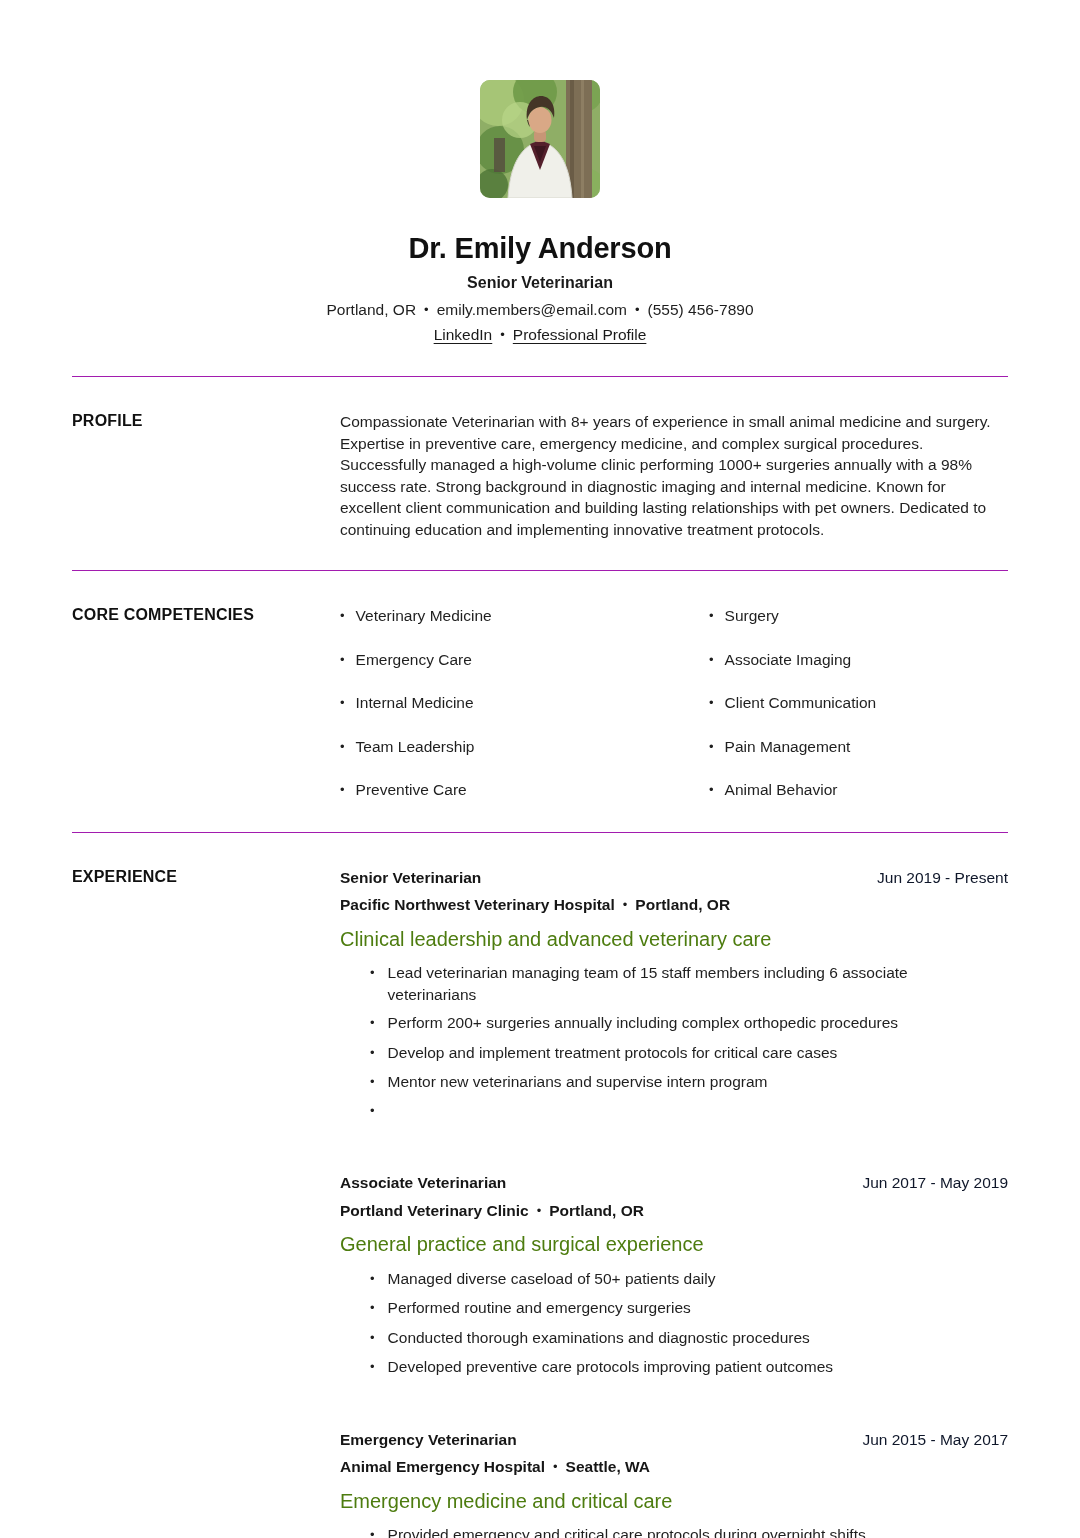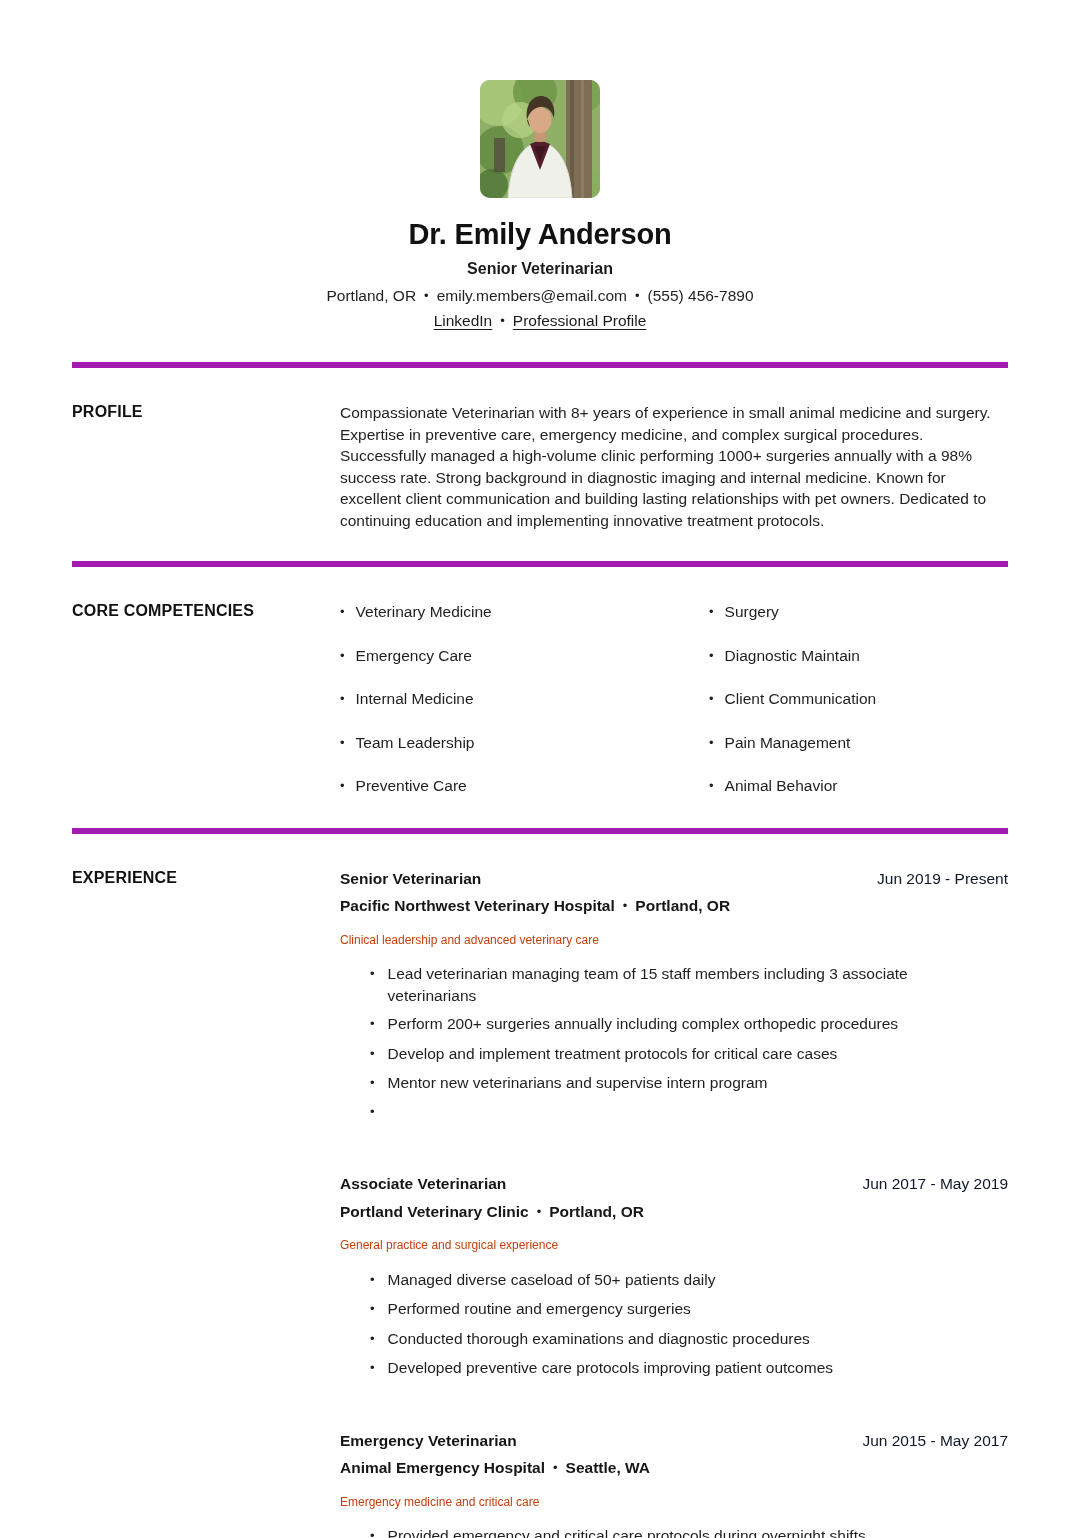--- a/index.html
+++ b/index.html
@@ -25,21 +25,21 @@
   .photo-wrap {
     width: 120px;
     height: 118px;
     margin: 0 auto;
     border-radius: 10px;
     overflow: hidden;
     display: block;
   }
   .photo-wrap svg { display: block; }
   .name {
-    margin-top: 20px;
+    margin-top: 34px;
     font-size: 29px;
     font-weight: 700;
     letter-spacing: -0.2px;
     color: #111111;
   }
   .job-title-top {
     margin-top: 9px;
     font-size: 16px;
     font-weight: 600;
     color: #1a1a1a;
@@ -64,21 +64,21 @@
     font-size: 13px;
     vertical-align: 1px;
     color: #1a1a1a;
   }
 
   
   .sections {
     margin: 0 72px;
   }
   .section {
-    border-top: 6px solid #a21caf;
+    border-top: 1px solid #a21caf;
     display: grid;
     grid-template-columns: 268px 1fr;
     padding: 34px 0 30px 0;
   }
   .section.header-spacer { margin-top: 32px; }
   .section-heading {
     font-size: 16px;
     font-weight: 700;
     letter-spacing: 0.2px;
     color: #111111;
@@ -134,22 +134,22 @@
   }
   .job-company-line {
     margin-top: 6px;
     font-size: 15.5px;
     font-weight: 600;
     color: #161616;
   }
   .job-company-line .sep { font-weight: 400; }
   .job-summary {
     margin-top: 13px;
-    font-size: 12px;
-    color: #c2410c;
+    font-size: 20px;
+    color: #4d7c0f;
   }
   .job-bullets {
     list-style: none;
     margin-top: 12px;
     margin-left: 30px;
     max-width: 600px;
   }
   .job-bullets li {
     display: flex;
     align-items: baseline;
@@ -238,21 +238,21 @@
                 <span>Preventive Care</span>
               </li>
           </ul>
           <ul class="comp-col">
             <li class="comp-item">
                 <span class="bullet-dot">•</span>
                 <span>Surgery</span>
               </li>
             <li class="comp-item">
                 <span class="bullet-dot">•</span>
-                <span>Diagnostic Maintain</span>
+                <span>Associate Imaging</span>
               </li>
             <li class="comp-item">
                 <span class="bullet-dot">•</span>
                 <span>Client Communication</span>
               </li>
             <li class="comp-item">
                 <span class="bullet-dot">•</span>
                 <span>Pain Management</span>
               </li>
             <li class="comp-item">
@@ -273,21 +273,21 @@
             <span class="job-role">Senior Veterinarian</span>
             <span class="job-dates">Jun 2019 - Present</span>
           </div>
           <div class="job-company-line">
             <span>Pacific Northwest Veterinary Hospital</span><span class="sep">•</span><span>Portland, OR</span>
           </div>
           <div class="job-summary">Clinical leadership and advanced veterinary care</div>
           <ul class="job-bullets">
             <li>
                 <span class="bullet-dot">•</span>
-                <span>Lead veterinarian managing team of 15 staff members including 3 associate veterinarians</span>
+                <span>Lead veterinarian managing team of 15 staff members including 6 associate veterinarians</span>
               </li>
             <li>
                 <span class="bullet-dot">•</span>
                 <span>Perform 200+ surgeries annually including complex orthopedic procedures</span>
               </li>
             <li>
                 <span class="bullet-dot">•</span>
                 <span>Develop and implement treatment protocols for critical care cases</span>
               </li>
             <li>

